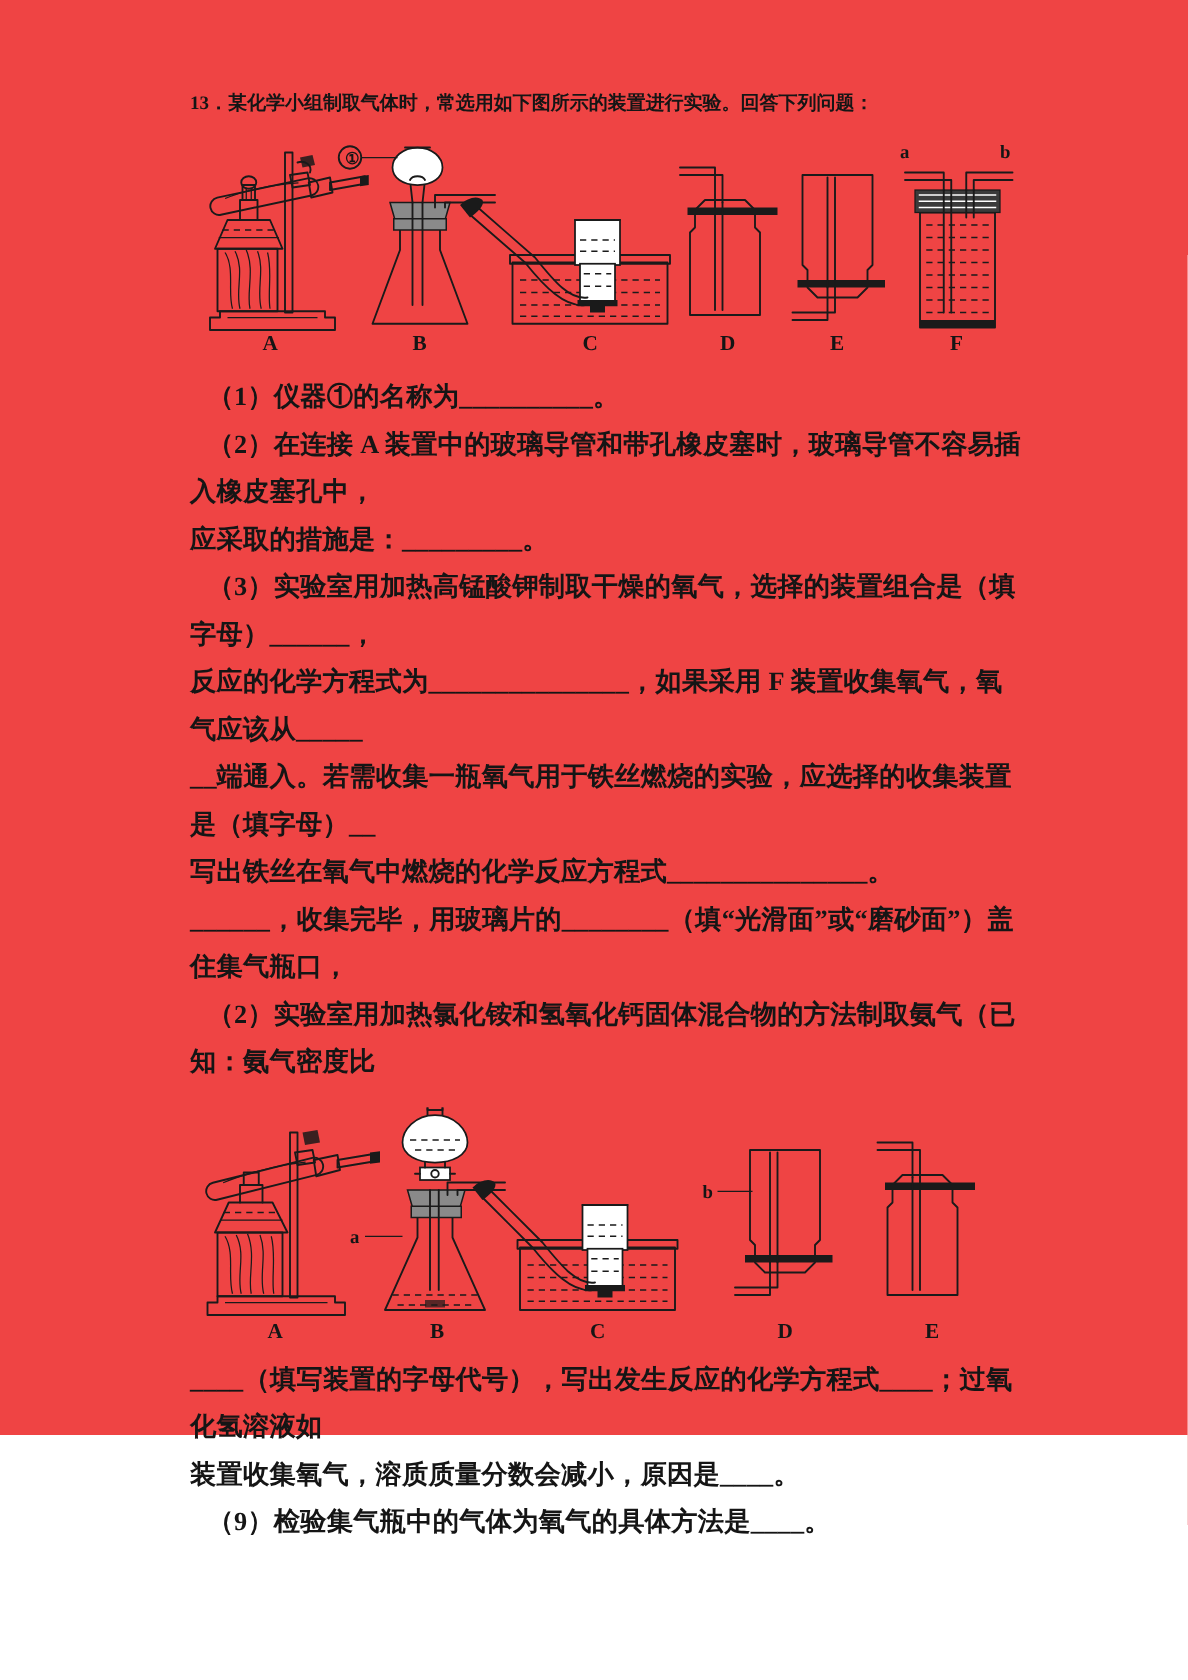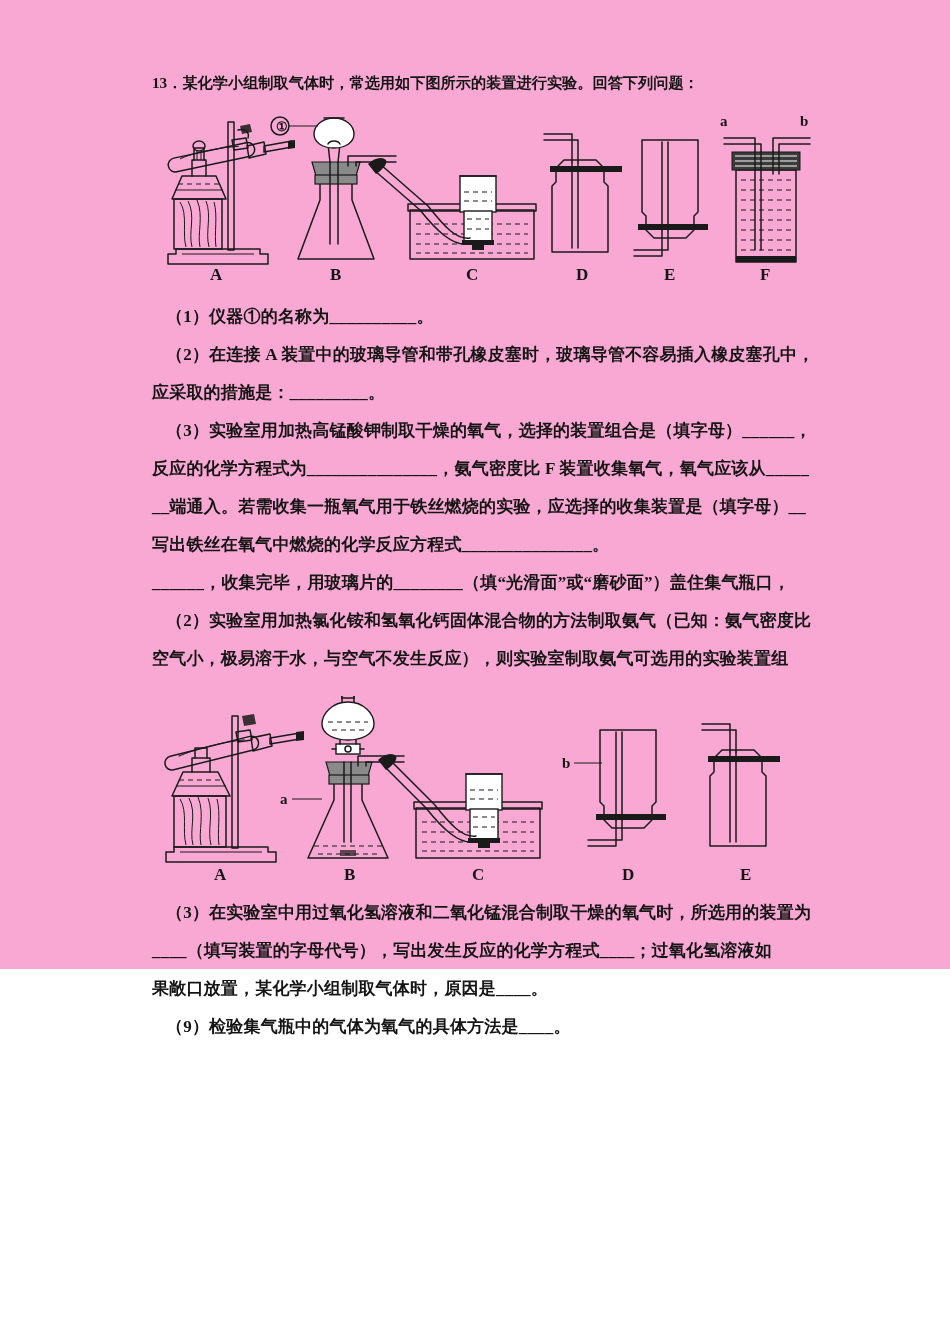--- a/index.html
+++ b/index.html
@@ -12,33 +12,33 @@
     height: 1344px;
     position: relative;
     font-family: "Liberation Serif", "DejaVu Serif", serif;
     color: #111111;
     overflow: hidden;
   }
   .page {
     position: absolute;
     left: 0; top: 0;
     width: 950px;
-    height: 969px;
-    background: #f9a8d4;
+    height: 1148px;
+    background: #ef4444;
   }
   .content {
     position: absolute;
     left: 152px;
     top: 68px;
     width: 670px;
   }
 
   
   .qline {
-    font-size: 17px;
+    font-size: 21px;
     font-weight: bold;
     line-height: 38px;
     letter-spacing: 0.2px;
     color: #151515;
     white-space: pre-wrap;
   }
   .qline.indent { text-indent: 14px; }
   .qhead {
     font-size: 15.2px;
     font-weight: bold;
@@ -220,26 +220,25 @@
         </g>
 
       </svg>
     </div>
 
     <div style="margin-top:14px;">
       <div class="qline indent">（1）仪器①的名称为__________。</div>
       <div class="qline indent">（2）在连接 A 装置中的玻璃导管和带孔橡皮塞时，玻璃导管不容易插入橡皮塞孔中，</div>
       <div class="qline">应采取的措施是：_________。</div>
       <div class="qline indent">（3）实验室用加热高锰酸钾制取干燥的氧气，选择的装置组合是（填字母）______，</div>
-      <div class="qline">反应的化学方程式为_______________，氨气密度比 F 装置收集氧气，氧气应该从_____</div>
+      <div class="qline">反应的化学方程式为_______________，如果采用 F 装置收集氧气，氧气应该从_____</div>
       <div class="qline">__端通入。若需收集一瓶氧气用于铁丝燃烧的实验，应选择的收集装置是（填字母）__</div>
       <div class="qline">写出铁丝在氧气中燃烧的化学反应方程式_______________。</div>
       <div class="qline">______，收集完毕，用玻璃片的________（填“光滑面”或“磨砂面”）盖住集气瓶口，</div>
       <div class="qline indent">（2）实验室用加热氯化铵和氢氧化钙固体混合物的方法制取氨气（已知：氨气密度比</div>
-      <div class="qline">空气小，极易溶于水，与空气不发生反应），则实验室制取氨气可选用的实验装置组</div>
     </div>
 
 
     <div class="figstrip" style="margin-top:18px;">
       <svg width="670" height="190" viewBox="0 0 670 190">
 
         <g>
           <path class="ink" d="M14 166 L124 166 L124 156 L116 156 L116 151 L22 151 L22 156 L14 156 Z"></path>
           <path class="ink-thin" d="M28 156 L110 156"></path>
           <rect class="ink" x="80" y="20" width="6" height="132"></rect>
@@ -348,20 +347,19 @@
           <path class="ink-fill" d="M556 60 L628 60 L628 66 L556 66 Z"></path>
           <path class="ink" d="M578 56 L578 146 M584 56 L584 146"></path>
           <path class="ink" d="M578 56 L578 28 L550 28 M584 56 L584 34 L550 34"></path>
           <text class="lbl" x="588" y="184" style="font-size:17px;">E</text>
         </g>
 
       </svg>
     </div>
 
     <div style="margin-top:8px;">
-      <div class="qline indent">（3）在实验室中用过氧化氢溶液和二氧化锰混合制取干燥的氧气时，所选用的装置为</div>
       <div class="qline">____（填写装置的字母代号），写出发生反应的化学方程式____；过氧化氢溶液如</div>
-      <div class="qline">果敞口放置，某化学小组制取气体时，原因是____。</div>
+      <div class="qline">装置收集氧气，溶质质量分数会减小，原因是____。</div>
       <div class="qline indent">（9）检验集气瓶中的气体为氧气的具体方法是____。</div>
     </div>
 
   </div>
 </div>
 
 </body></html>

